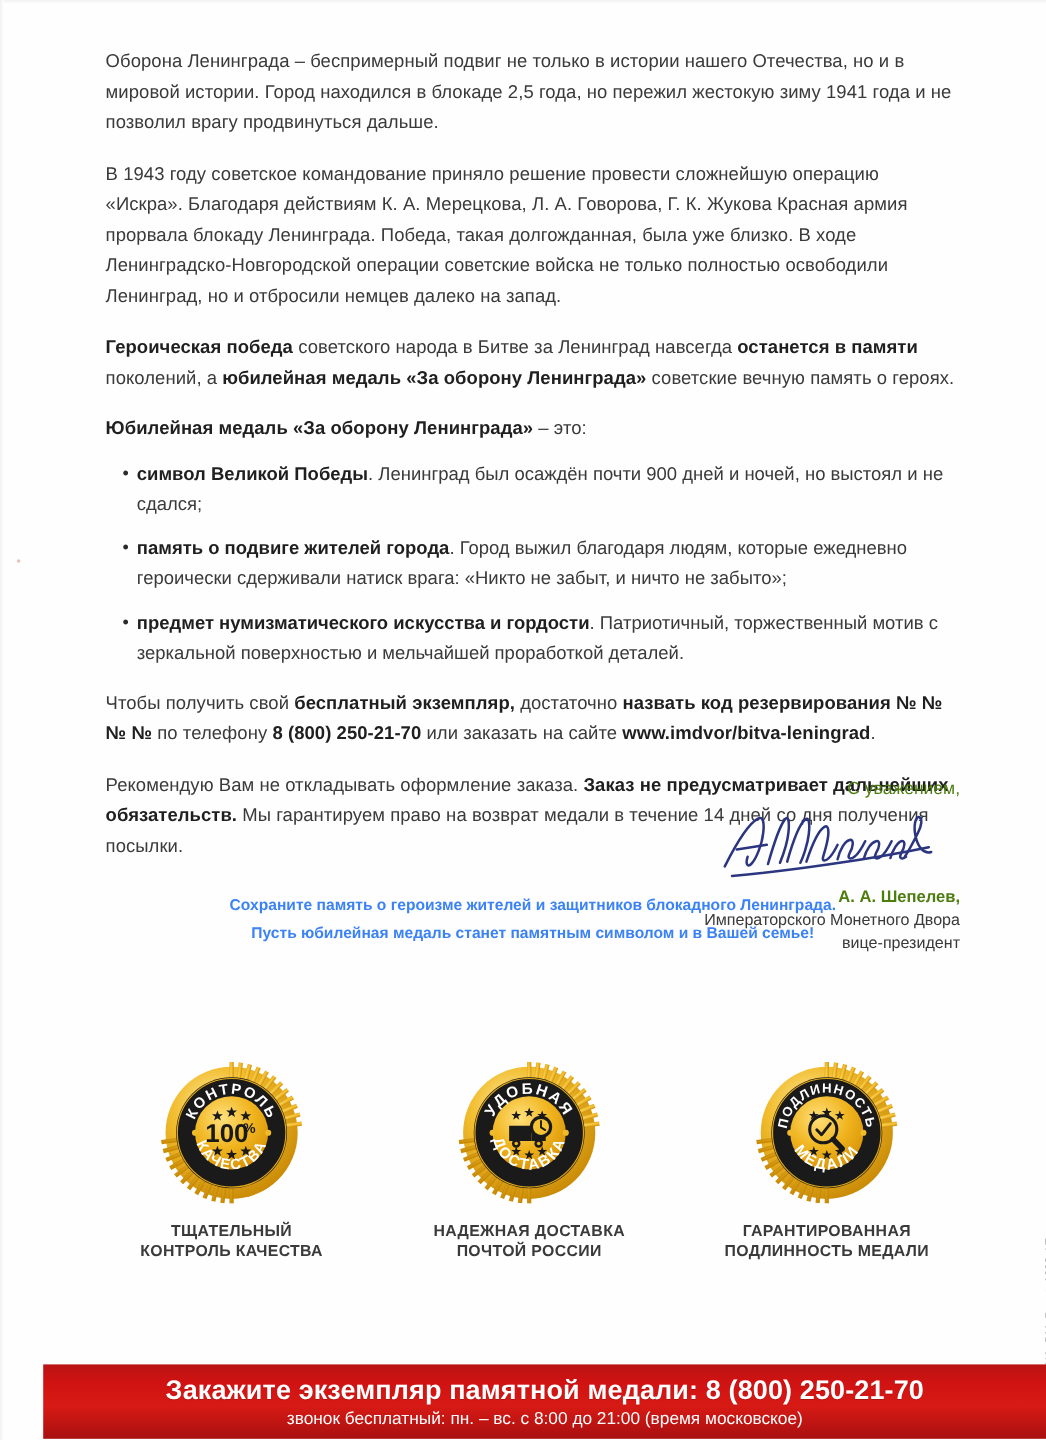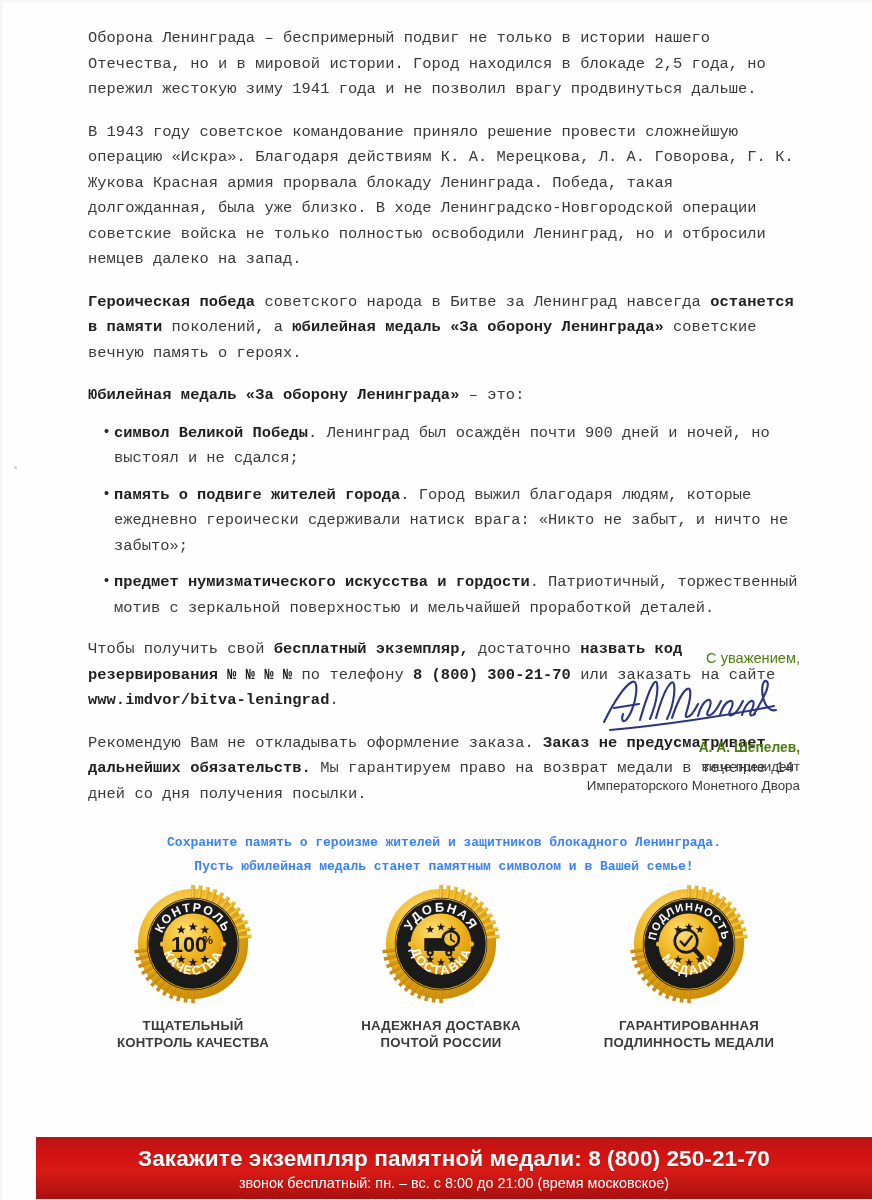--- a/index.html
+++ b/index.html
@@ -41,23 +41,22 @@
     width: 3px; height: 3px;
     border-radius: 50%;
     background: #d8b0a8;
     opacity: .75;
   }
 
   
   #letter {
     position: absolute;
     left: 88px;
-    top: 26px;
+    top: 39px;
     width: 712px;
-    font-family: Liberation Mono, monospace;
   }
   p.para {
     margin: 0 0 17px 0;
     font-size: 15.4px;
     line-height: 25.5px;
     color: #3a3a3a;
     letter-spacing: .05px;
   }
   p.para b, li b, .b {
     font-weight: 700;
@@ -216,21 +215,21 @@
     <p class="para"><b>Героическая победа</b><span> советского народа в Битве за Ленинград навсегда </span><b>останется в памяти</b><span> поколений, а </span><b>юбилейная медаль «За оборону Ленинграда»</b><span> советские вечную память о героях.</span></p>
 
     <p class="para" style="margin-bottom:12px;"><b>Юбилейная медаль «За оборону Ленинграда»</b><span> – это:</span></p>
 
     <ul class="bullets">
       <li><b>символ Великой Победы</b><span>. Ленинград был осаждён почти 900 дней и ночей, но выстоял и не сдался;</span></li>
       <li><b>память о подвиге жителей города</b><span>. Город выжил благодаря людям, которые ежедневно героически сдерживали натиск врага: «Никто не забыт, и ничто не забыто»;</span></li>
       <li><b>предмет нумизматического искусства и гордости</b><span>. Патриотичный, торжественный мотив с зеркальной поверхностью и мельчайшей проработкой деталей.</span></li>
     </ul>
 
-    <p class="para"><span>Чтобы получить свой </span><b>бесплатный экземпляр,</b><span> достаточно </span><b>назвать код резервирования № № № №</b><span> по телефону </span><b>8 (800) 300-21-70</b><span> или заказать на сайте </span><b>www.imdvor/bitva-leningrad</b><span>.</span></p>
+    <p class="para"><span>Чтобы получить свой </span><b>бесплатный экземпляр,</b><span> достаточно </span><b>назвать код резервирования № № № №</b><span> по телефону </span><b>8 (800) 250-21-70</b><span> или заказать на сайте </span><b>www.imdvor/bitva-leningrad</b><span>.</span></p>
 
     <p class="para"><span>Рекомендую Вам не откладывать оформление заказа. </span><b>Заказ не предусматривает дальнейших обязательств.</b><span> Мы гарантируем право на возврат медали в течение 14 дней со дня получения посылки.</span></p>
 
     <div class="callout">
       <div>Сохраните память о героизме жителей и защитников блокадного Ленинграда.</div>
       <div>Пусть юбилейная медаль станет памятным символом и в Вашей семье!</div>
     </div>
   </div>
 
   <div id="sign-block">
@@ -245,22 +244,22 @@
         <path d="M76 46 C 80 34, 86 20, 91 17 C 95 15, 95 22, 93 31 C 91 40, 88 45, 91 45 C 95 45, 99 38, 102 32"></path>
         <path d="M102 44 C 104 36, 108 29, 112 28 C 116 27, 115 34, 112 39 C 110 43, 112 45, 116 42 C 120 39, 123 33, 125 29"></path>
         <path d="M124 43 C 126 36, 130 30, 134 29 C 138 28, 137 34, 134 39 C 132 43, 134 45, 138 42 C 142 39, 145 33, 147 29"></path>
         <path d="M146 43 C 148 36, 152 30, 155 29 C 159 28, 158 34, 155 39 C 153 43, 155 45, 159 42"></path>
         <path d="M158 42 C 162 36, 166 28, 169 22 C 172 16, 173 10, 170 9 C 167 8, 165 16, 167 25 C 169 34, 174 40, 180 38"></path>
         <path d="M14 58 C 60 54, 130 44, 178 34"></path>
       </g>
     </svg>
 
     <div class="sig-name">А. А. Шепелев,</div>
+    <div class="sig-role">Императорского Монетного Двора</div>
     <div class="sig-role">вице-президент</div>
-    <div class="sig-role">Императорского Монетного Двора</div>
   </div>
 
   <div id="vcode">272957694_1-sh_Битва за Ленинград_BM_FREE-NNA_DM_React_1023_LT</div>
 
   <div id="badges">
 
     <div class="badge-col">
       <div class="seal-wrap">
         <svg viewBox="0 0 120 120" width="118" height="118">
           <defs>

